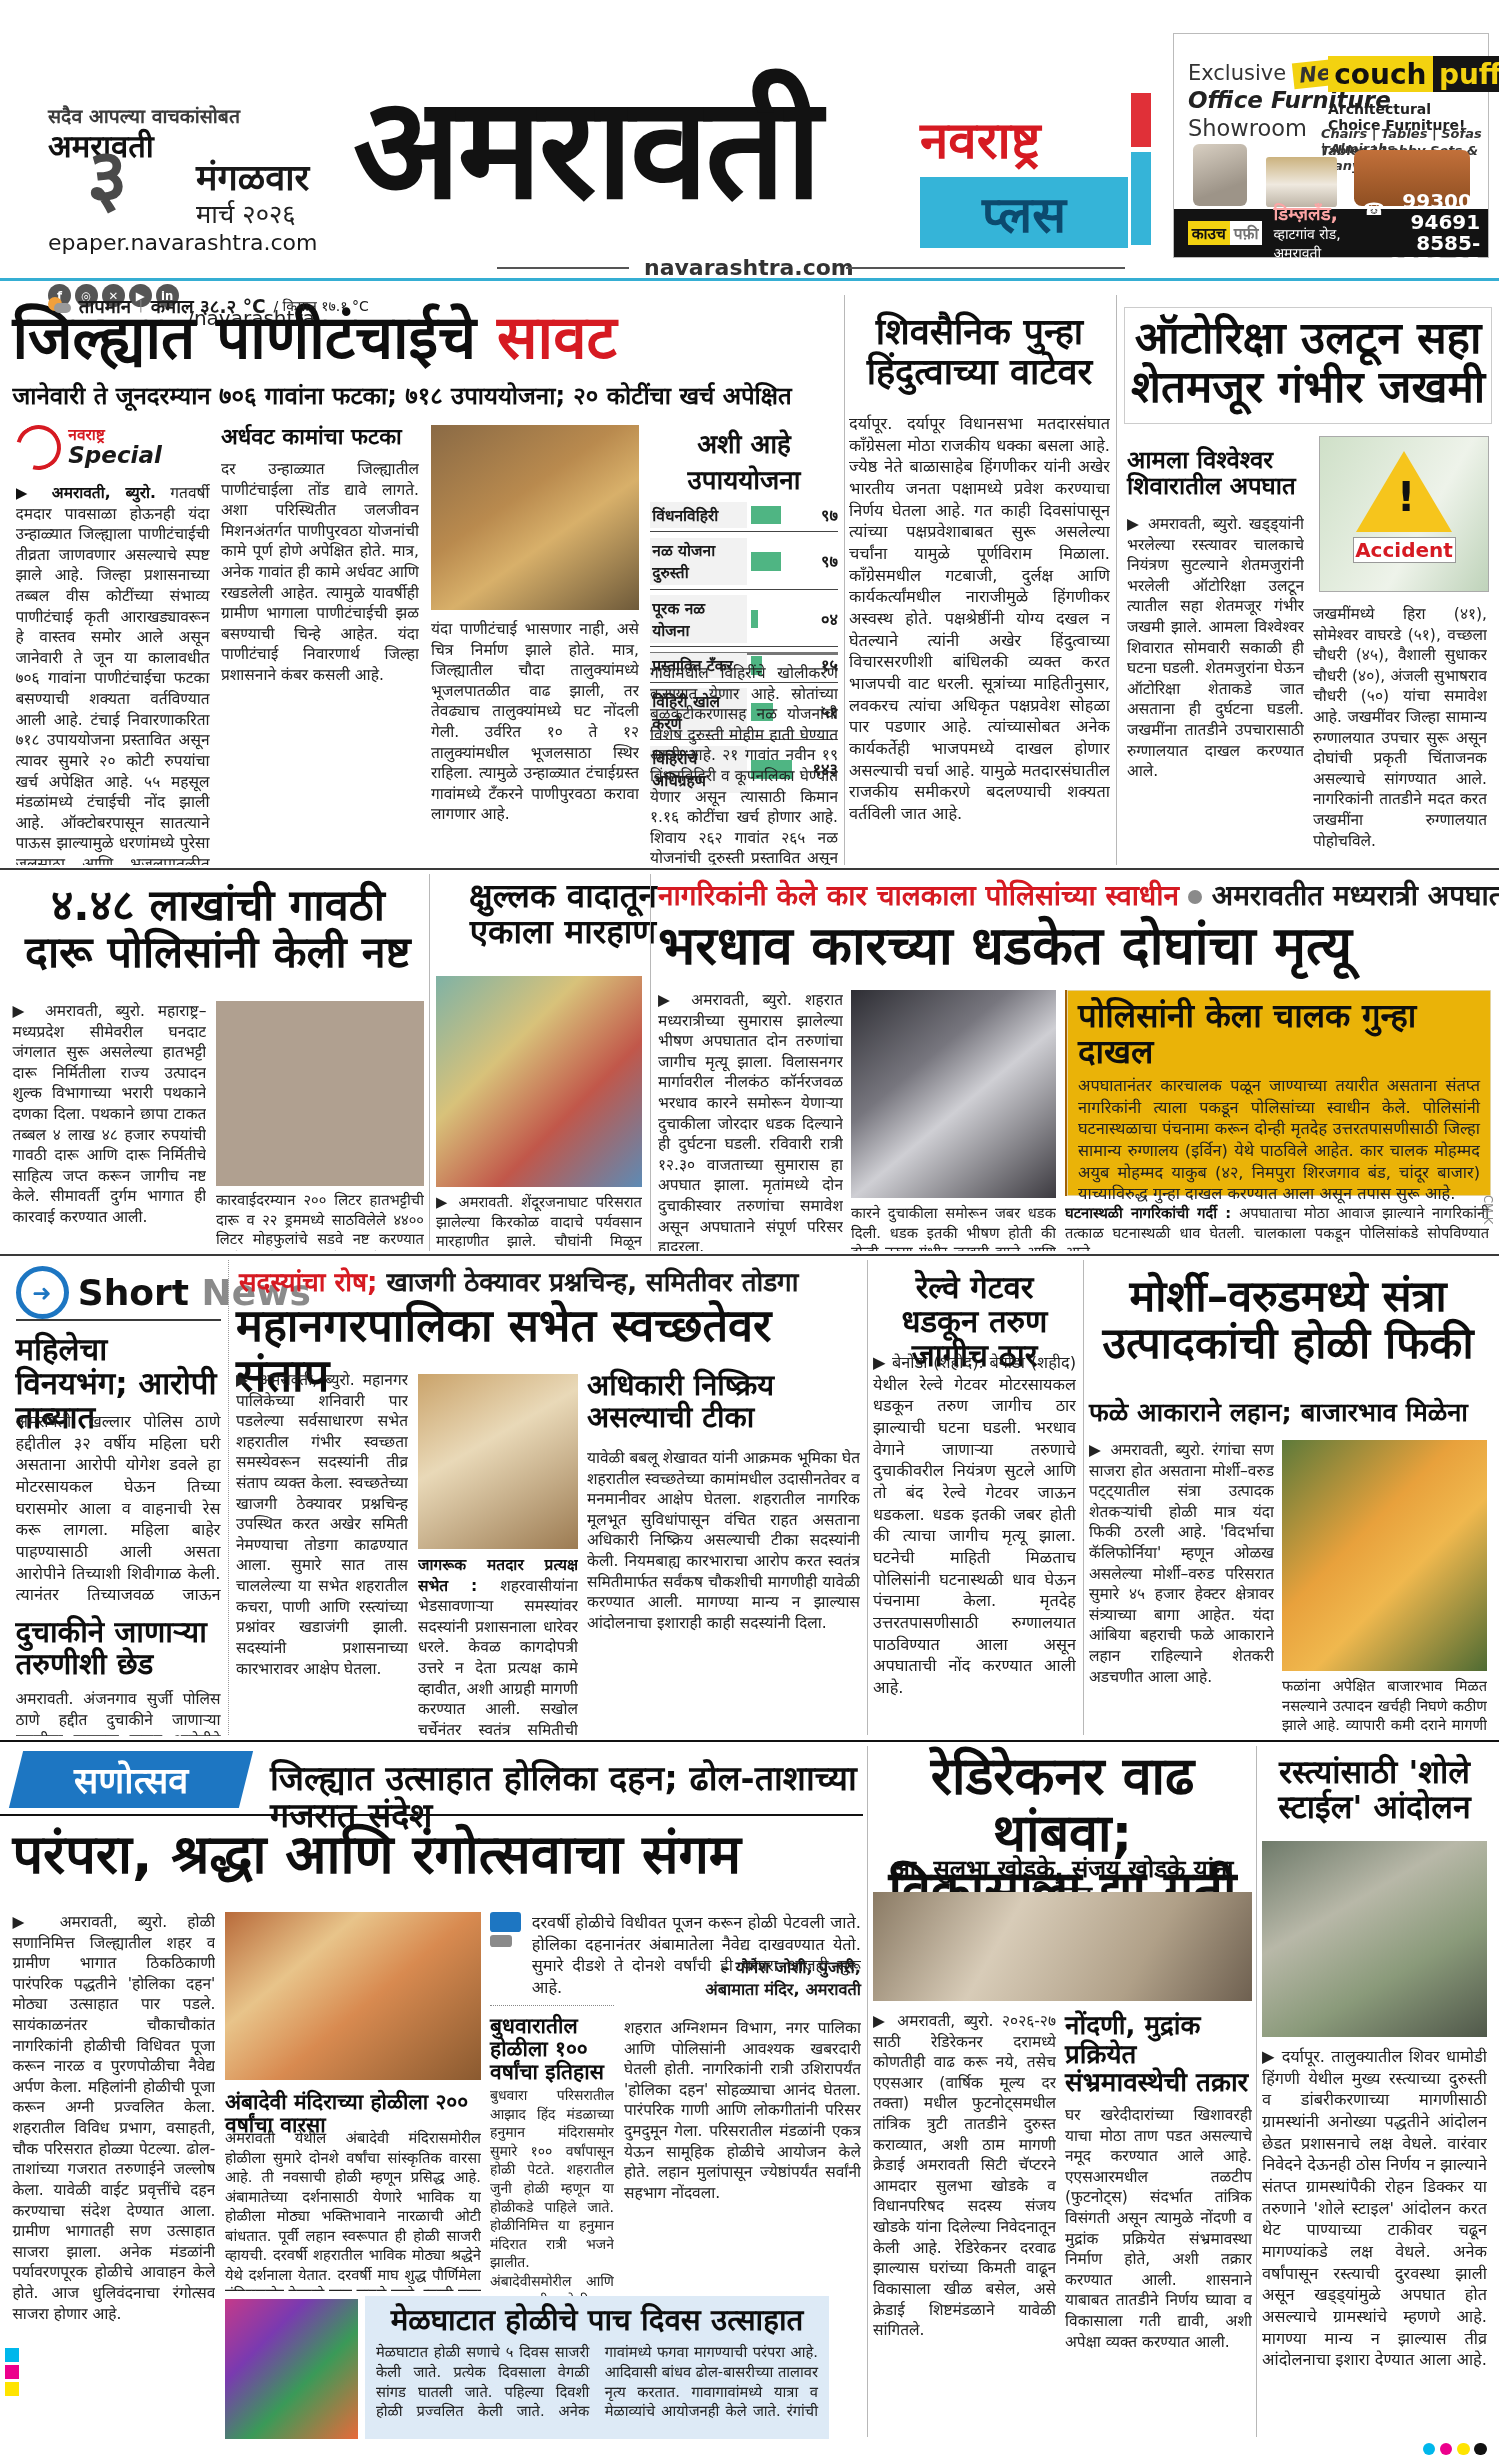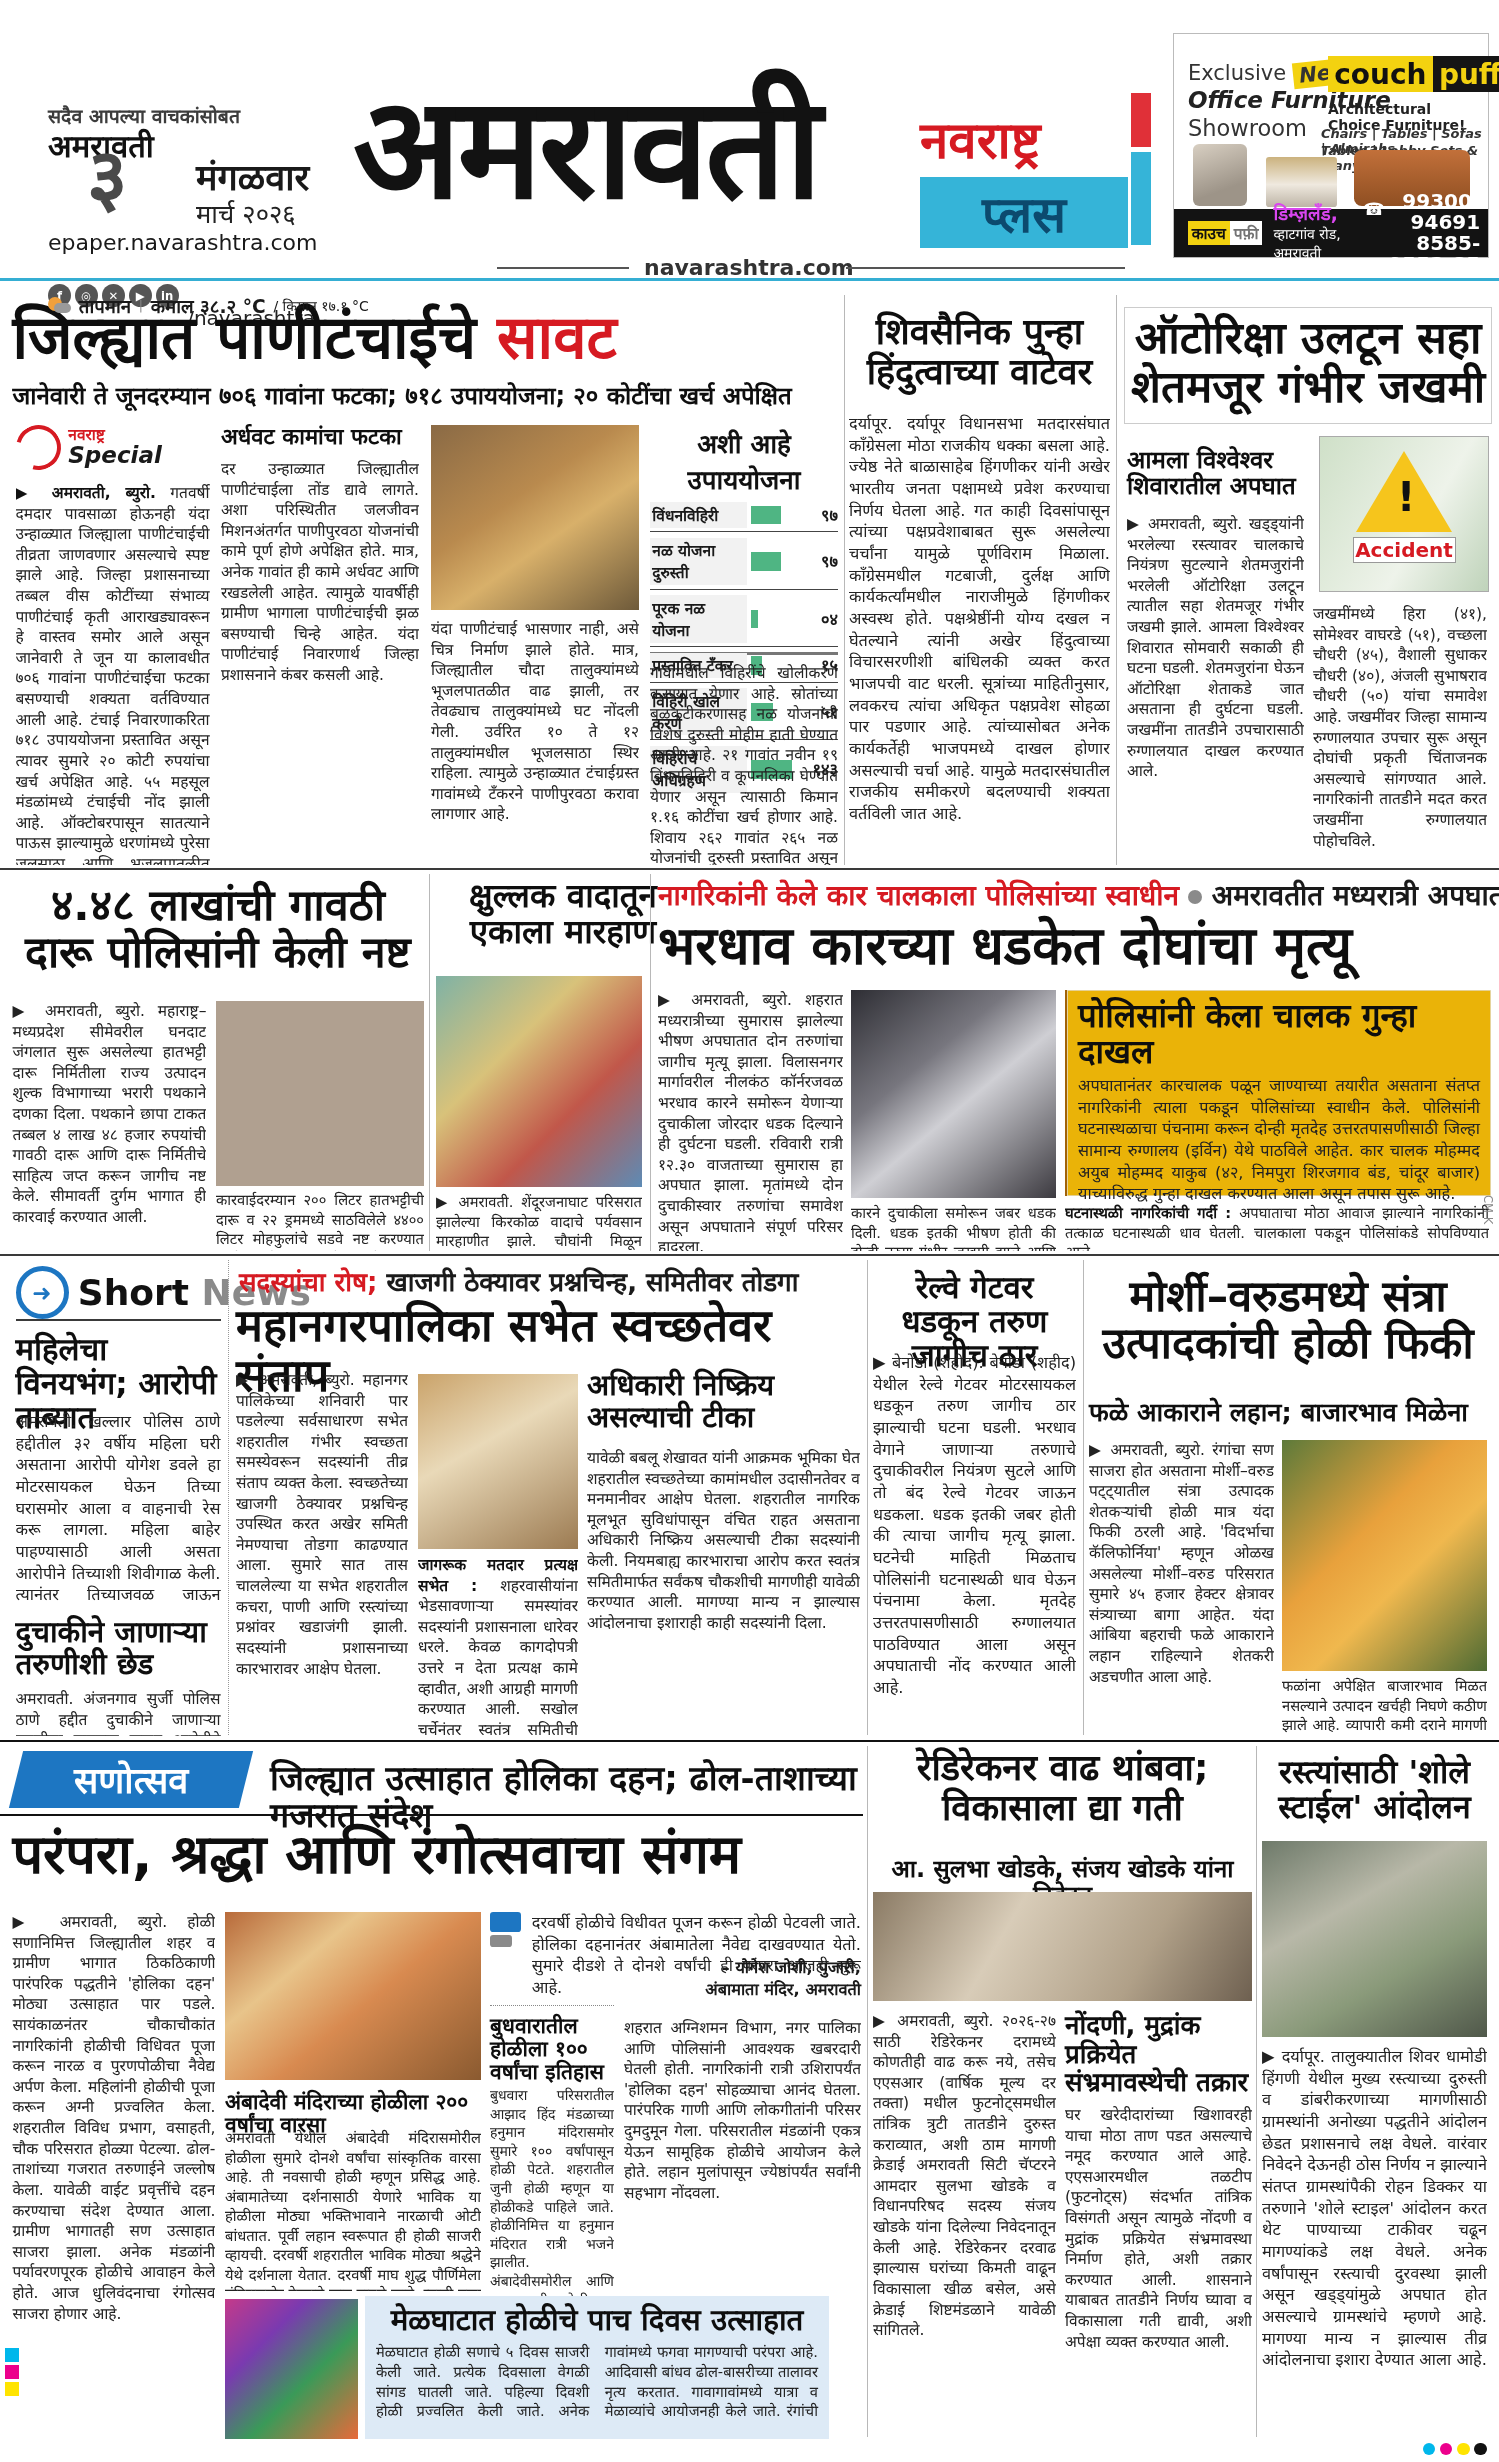--- a/index.html
+++ b/index.html
@@ -96,21 +96,21 @@
     <div class="abs" style="left:147px;top:109px;font-size:13px;font-weight:bold;font-style:italic;color:#333;">Tables | Lobby Sets &amp; Many More</div>
     <div class="abs photo" style="left:18.6px;top:110px;width:54px;height:62px;background:linear-gradient(160deg,#d8cfc2,#9d9488 70%);border-radius:6.2px;"></div>
     <div class="abs photo" style="left:92px;top:123px;width:71px;height:50px;background:linear-gradient(180deg,#cbb27e,#efe9df 55%,#bdb4a6);border-radius:3.1px;"></div>
     <div class="abs photo" style="left:180px;top:116px;width:116px;height:56px;background:linear-gradient(180deg,#c2703a,#8f4f22);border-radius:7.8px;"></div>
     <div class="abs" style="left:0;top:175px;width:100%;height:48px;background:#131313;display:flex;align-items:center;">
       <span style="margin-left:7.8px;display:inline-flex;padding-left:6px;">
         <span style="background:#f3d210;color:#111;font-weight:bold;font-size:15.5px;padding:0.8px 3.9px;">काउच</span>
         <span style="background:#fff;color:#737373;font-weight:bold;font-size:15.5px;padding:0.8px 3.9px;">पफ़ी</span>
       </span>
       <span style="margin-left:11px;">
-        <span style="display:block;color:#d946ef;font-weight:bold;font-size:18.6px;line-height:1.05;">डिम्ज़लँड,</span>
+        <span style="display:block;color:#fca5a5;font-weight:bold;font-size:18.6px;line-height:1.05;">डिम्ज़लँड,</span>
         <span style="display:block;color:#fff;font-size:14px;">व्हाटगांव रोड, अमरावती</span>
       </span>
       <span style="margin-left:auto;margin-right:7.8px;text-align:right;">
         <span style="color:#fff;font-size:17px;float:left;margin-top:7.8px;margin-right:4.7px;">☎</span>
         <span style="display:block;color:#fff;font-weight:bold;font-size:20px;line-height:1.05;">99300-94691</span>
         <span style="display:block;color:#fff;font-weight:bold;font-size:20px;line-height:1.05;">8585-9552-85</span>
       </span>
     </div>
   </div>
   <div class="abs" style="left:0;top:278px;width:1499px;height:3.1px;background:#35aed3;"></div>
@@ -301,21 +301,21 @@
 <div class="abs hl" style="left:225px;top:2091px;width:256px;font-size:21px;">अंबादेवी मंदिराच्या होळीला २०० वर्षांचा वारसा</div>
 <div class="abs btxt" style="left:225px;top:2128px;width:256px;height:163px;font-size:14.7px;">अमरावती येथील अंबादेवी मंदिरासमोरील होळीला सुमारे दोनशे वर्षांचा सांस्कृतिक वारसा आहे. ती नवसाची होळी म्हणून प्रसिद्ध आहे. अंबामातेच्या दर्शनासाठी येणारे भाविक या होळीला मोठ्या भक्तिभावाने नारळाची ओटी बांधतात. पूर्वी लहान स्वरूपात ही होळी साजरी व्हायची. दरवर्षी शहरातील भाविक मोठ्या श्रद्धेने येथे दर्शनाला येतात. दरवर्षी माघ शुद्ध पौर्णिमेला मंदिरासमोर हेट्याचे झाड गाडले जाते. त्याची पूजा केली जाते.</div>
 
 <div class="abs photo" style="left:225px;top:2299px;width:133px;height:140px;background:linear-gradient(135deg,#c43a8a 0%,#7a3ab0 30%,#3a9a58 60%,#e86a3a 100%);"></div>
 <div class="abs lightbox" style="left:365px;top:2296px;width:464px;height:143px;">
   <div class="hl center" style="font-size:29.5px;padding-top:7.8px;">मेळघाटात होळीचे पाच दिवस उत्साहात</div>
   <div class="btxt" style="font-size:14.7px;padding:6.2px 11px;column-count:2;column-gap:15.5px;height:84px;">मेळघाटात होळी सणाचे ५ दिवस साजरी केली जाते. प्रत्येक दिवसाला वेगळी सांगड घातली जाते. पहिल्या दिवशी होळी प्रज्वलित केली जाते. अनेक गावांमध्ये फगवा मागण्याची परंपरा आहे. आदिवासी बांधव ढोल-बासरीच्या तालावर नृत्य करतात. गावागावांमध्ये यात्रा व मेळाव्यांचे आयोजनही केले जाते. रंगांची उधळण करत चौथ्या दिवशी अनेक गावांमध्ये धुळवड साजरी होते.</div>
 </div>
 
 <div class="abs vrule" style="left:867px;top:1746px;height:691px;"></div>
-<div class="abs hl center" style="left:873px;top:1748px;width:379px;font-size:36px;text-align:center;">
+<div class="abs hl center" style="left:873px;top:1748px;width:379px;font-size:52px;text-align:center;">
   <span style="display:block;">रेडिरेकनर वाढ थांबवा;</span>
   <span style="display:block;">विकासाला द्या गती</span>
 </div>
 <div class="abs hl center" style="left:873px;top:1856px;width:379px;font-size:24px;">आ. सुलभा खोडके, संजय खोडके यांना निवेदन</div>
 <div class="abs photo" style="left:873px;top:1892px;width:379px;height:109px;background:linear-gradient(120deg,#8a7a64 0%,#d8ccb8 35%,#b0a088 70%,#6e6050 100%);"></div>
 <div class="abs btxt" style="left:873px;top:2011px;width:183px;height:425px;">▶ अमरावती, ब्युरो. २०२६-२७ साठी रेडिरेकनर दरामध्ये कोणतीही वाढ करू नये, तसेच एएसआर (वार्षिक मूल्य दर तक्ता) मधील फुटनोट्समधील तांत्रिक त्रुटी तातडीने दुरुस्त कराव्यात, अशी ठाम मागणी क्रेडाई अमरावती सिटी चॅप्टरने आमदार सुलभा खोडके व विधानपरिषद सदस्य संजय खोडके यांना दिलेल्या निवेदनातून केली आहे. रेडिरेकनर दरवाढ झाल्यास घरांच्या किमती वाढून विकासाला खीळ बसेल, असे क्रेडाई शिष्टमंडळाने यावेळी सांगितले.</div>
 <div class="abs hl" style="left:1065px;top:2011px;width:187px;font-size:26px;">नोंदणी, मुद्रांक प्रक्रियेत संभ्रमावस्थेची तक्रार</div>
 <div class="abs btxt" style="left:1065px;top:2105px;width:187px;height:332px;">घर खरेदीदारांच्या खिशावरही याचा मोठा ताण पडत असल्याचे नमूद करण्यात आले आहे. एएसआरमधील तळटीप (फुटनोट्स) संदर्भात तांत्रिक विसंगती असून त्यामुळे नोंदणी व मुद्रांक प्रक्रियेत संभ्रमावस्था निर्माण होते, अशी तक्रार करण्यात आली. शासनाने याबाबत तातडीने निर्णय घ्यावा व विकासाला गती द्यावी, अशी अपेक्षा व्यक्त करण्यात आली.</div>
 
 <div class="abs vrule" style="left:1256px;top:1746px;height:691px;"></div>

